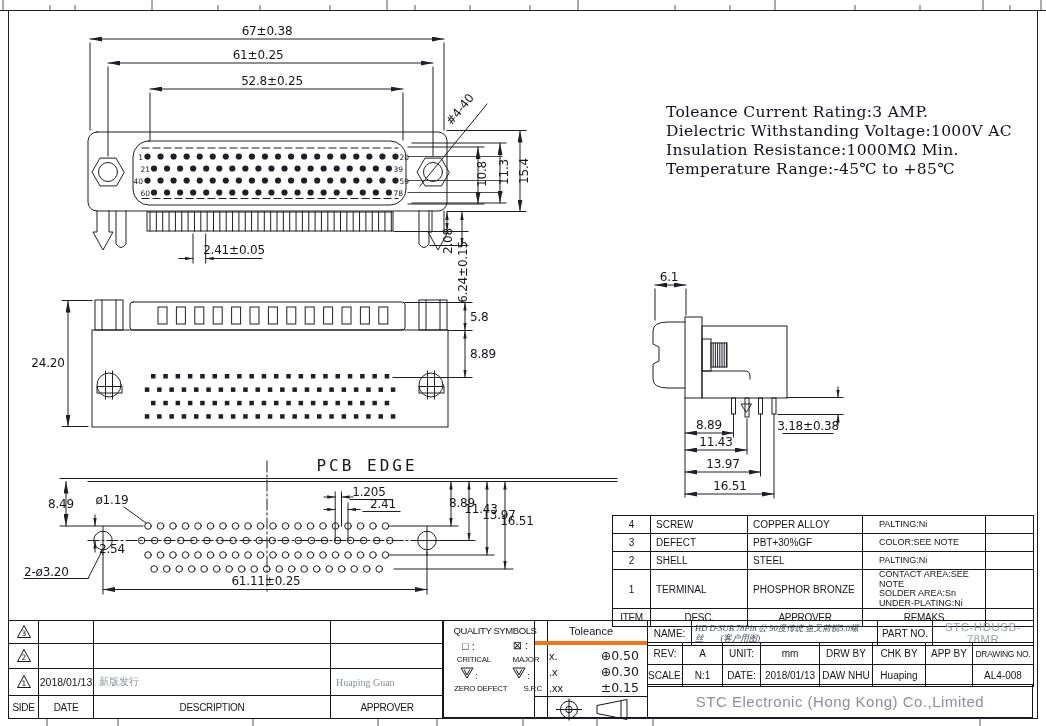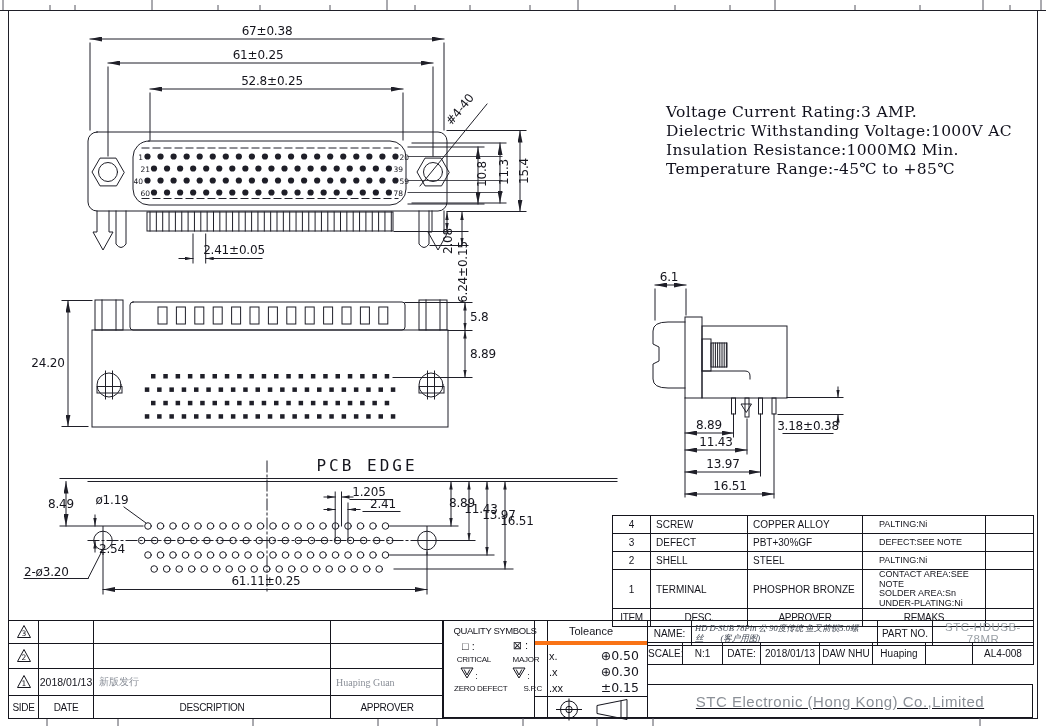--- a/index.html
+++ b/index.html
@@ -52,21 +52,21 @@
             font-size:11px;line-height:21px;}
   .tol-body{height:52px;border-bottom:1px solid #15151d;padding:3px 8px 0 14px;box-sizing:border-box;}
   .tol-row{display:flex;justify-content:space-between;font-size:11px;line-height:16px;}
   .tol-row .v{font-size:12.5px;font-family:"DejaVu Sans",sans-serif;}
   .tol-sym{height:24px;display:flex;justify-content:center;align-items:center;}
   
   #tb-row1{left:647px;top:620px;width:386px;}
   #tb-row1 td{height:23px;margin-left:28px;}
   #tb-row23{left:647px;top:642px;width:386px;}
   #tb-row23 td{height:21px;}
-  #tb-company{left:647px;top:684px;width:386px;text-decoration:underline;}
+  #tb-company{left:647px;top:684px;width:386px;}
   #tb-company td{height:32px;text-align:center;font-size:15px;letter-spacing:0.5px;color:#8b9097;}
   .namecell{font-size:8.5px;line-height:10px;padding-left:3px;color:#39404d;
             font-family:"Liberation Serif",serif;font-style:italic;}
   .partno{color:#9aa0a6;font-size:11.5px;letter-spacing:0.5px;}
   .dno{font-size:8.5px;letter-spacing:-0.3px;}
   .tri-cell{text-align:center;}
 </style>
 </head>
 <body>
 
@@ -663,21 +663,21 @@
     <text class="dt" x="24" y="576">2-ø3.20</text>
     <text class="dt" x="462" y="507" text-anchor="middle">8.89</text>
     <text class="dt" x="481" y="513" text-anchor="middle">11.43</text>
     <text class="dt" x="499" y="519" text-anchor="middle">13.97</text>
     <text class="dt" x="517" y="525" text-anchor="middle">16.51</text>
     <text class="dt" x="266" y="585" text-anchor="middle">61.11±0.25</text>
   </g>
 </svg>
 
 <div id="notes">
-  <div>Voltage Current Rating:3 AMP.</div>
+  <div>Toleance Current Rating:3 AMP.</div>
   <div>Dielectric Withstanding Voltage:1000V AC</div>
   <div>Insulation Resistance:1000MΩ Min.</div>
   <div>Temperature Range:-45℃ to +85℃</div>
 </div>
 
 <table id="parts-table">
   <colgroup>
         <col style="width:38px">
         <col style="width:97px">
         <col style="width:115px">
@@ -689,21 +689,21 @@
     <td class="c">4</td>
     <td class="l">SCREW</td>
     <td class="l">COPPER ALLOY</td>
     <td class="rem">PALTING:Ni</td>
     <td></td>
   </tr>
   <tr style="height:18px">
     <td class="c">3</td>
     <td class="l">DEFECT</td>
     <td class="l">PBT+30%GF</td>
-    <td class="rem">DEFECT:SEE NOTE</td>
+    <td class="rem">COLOR:SEE NOTE</td>
     <td></td>
   </tr>
   <tr style="height:15px">
     <td class="c">2</td>
     <td class="l">SHELL</td>
     <td class="l">STEEL</td>
     <td class="rem">PALTING:Ni</td>
     <td></td>
   </tr>
   <tr style="height:30px">
@@ -856,20 +856,30 @@
         <col style="width:35px">
         <col style="width:40px">
         <col style="width:38px">
         <col style="width:59px">
         <col style="width:53px">
         <col style="width:53px">
         <col style="width:47px">
         <col style="width:61px">
       </colgroup>
   <tbody>
+        <tr>
+    <td class="c">REV:</td>
+    <td class="c">A</td>
+    <td class="c">UNIT:</td>
+    <td class="c">mm</td>
+    <td class="c">DRW BY</td>
+    <td class="c">CHK BY</td>
+    <td class="c">APP BY</td>
+    <td class="c dno">DRAWING NO.</td>
+  </tr>
   <tr>
     <td class="c">SCALE:</td>
     <td class="c">N:1</td>
     <td class="c">DATE:</td>
     <td class="c">2018/01/13</td>
     <td class="c">DAW NHU</td>
     <td class="c">Huaping</td>
     <td class="c"></td>
     <td class="c">AL4-008</td>
   </tr>

